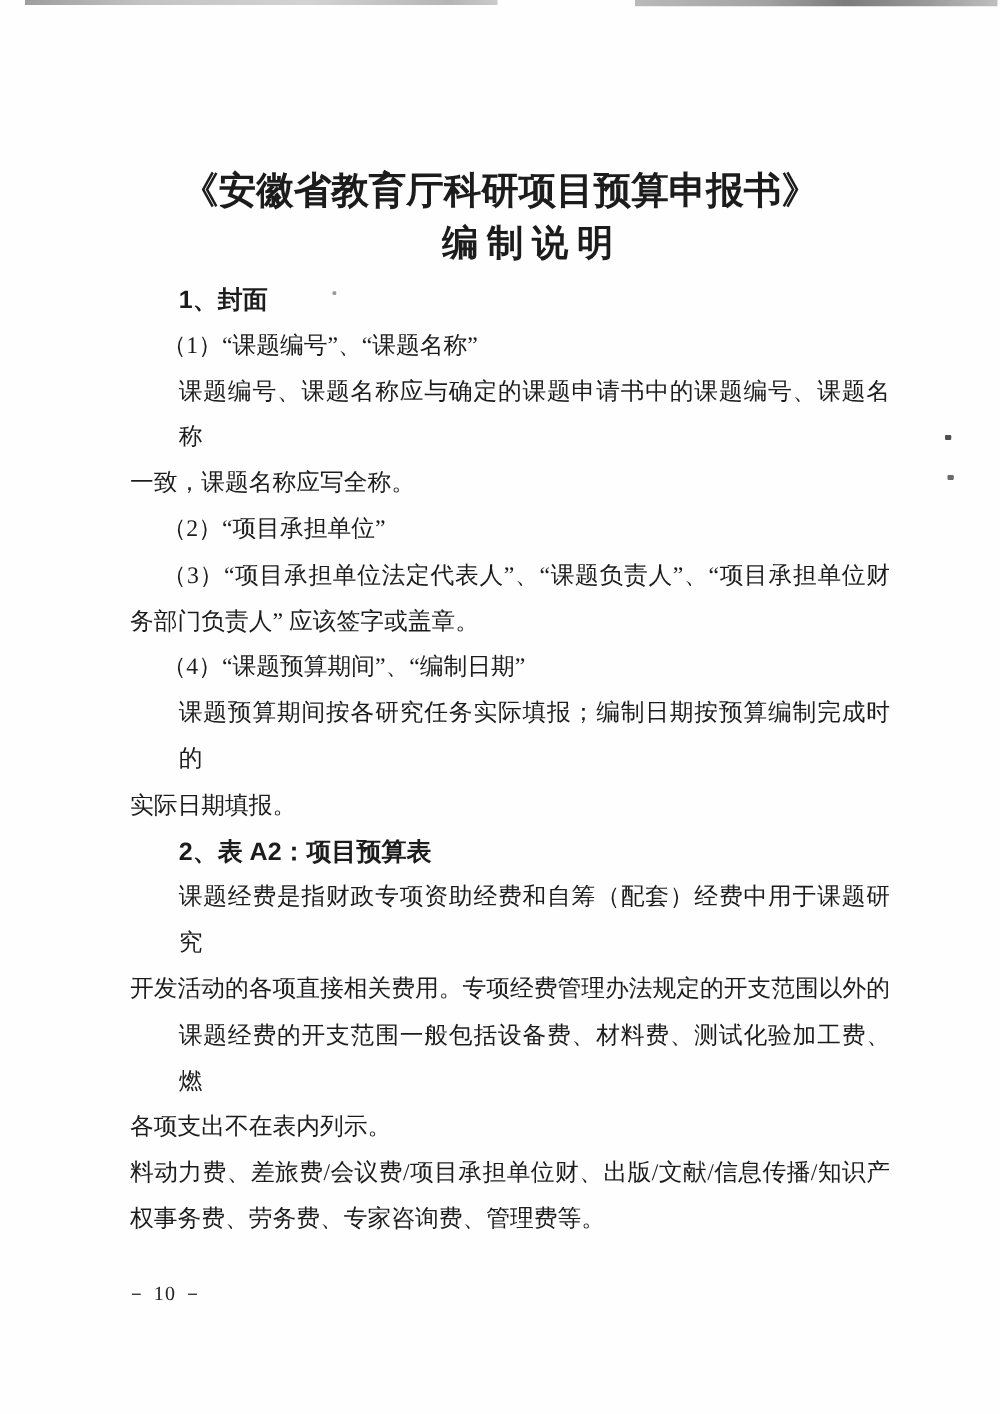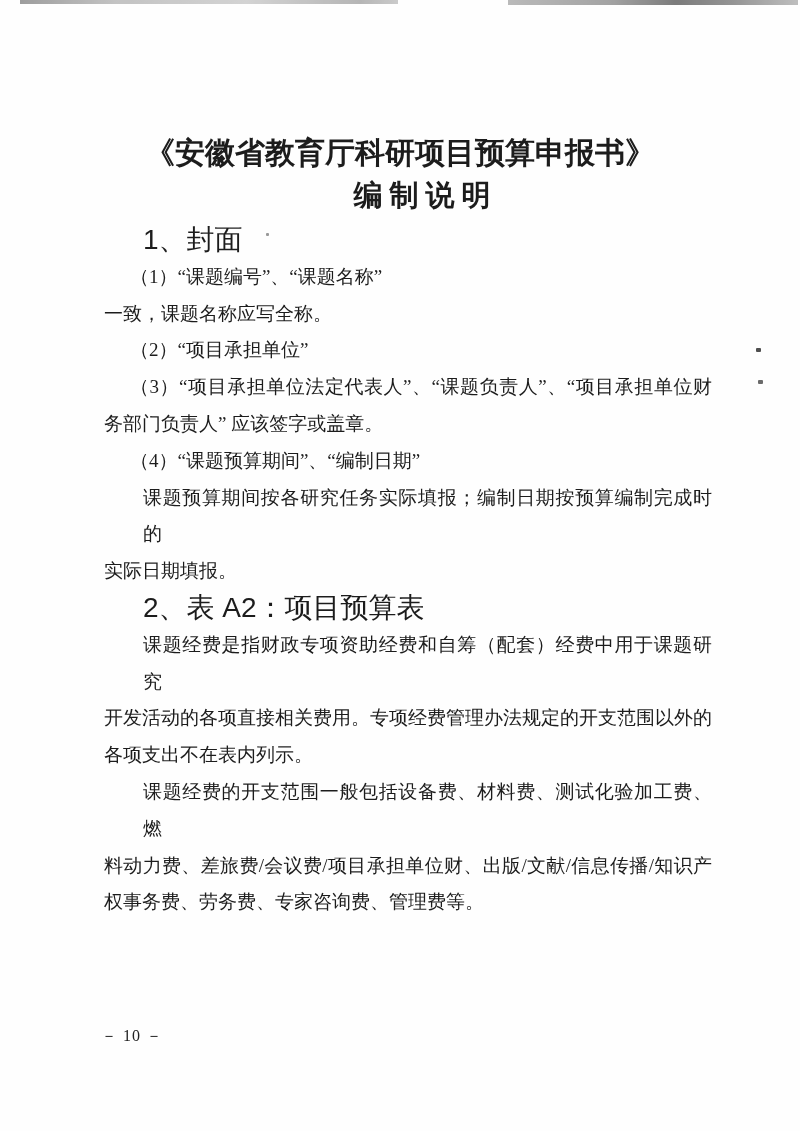--- a/index.html
+++ b/index.html
@@ -63,22 +63,22 @@
   .ln.just {
     white-space: normal;
     text-align: justify;
     text-align-last: justify;
   }
   .in1 { padding-left: 26px; }
   .in2 { padding-left: 39px; }
   .in1.just, .in2.just { white-space: normal; }
   .hd {
     font-family: "Liberation Sans", "DejaVu Sans", sans-serif;
-    font-weight: 400;
-    font-size: 28px;
+    font-weight: 700;
+    font-size: 20px;
   }
 
   .page-number {
     position: absolute;
     left: 101px; top: 1022px;
     font-size: 16px;
     line-height: 28px;
     letter-spacing: 1px;
     color: #222;
     font-family: "Liberation Serif", "DejaVu Serif", serif;
@@ -96,31 +96,32 @@
   <div class="speck speck-3"></div>
 
   <div class="heading-block">
     <div class="doc-title">《安徽省教育厅科研项目预算申报书》</div>
     <div class="doc-subtitle">编制说明</div>
   </div>
 
   <div class="body-text">
     <div class="ln in2 hd">1、封面</div>
     <div class="ln in1">（1）“课题编号”、“课题名称”</div>
+    <div class="ln in2 just">课题编号、课题名称应与确定的课题申请书中的课题编号、课题名称</div>
     <div class="ln">一致，课题名称应写全称。</div>
     <div class="ln in1">（2）“项目承担单位”</div>
     <div class="ln in1 just">（3）“项目承担单位法定代表人”、“课题负责人”、“项目承担单位财</div>
     <div class="ln">务部门负责人” 应该签字或盖章。</div>
     <div class="ln in1">（4）“课题预算期间”、“编制日期”</div>
     <div class="ln in2 just">课题预算期间按各研究任务实际填报；编制日期按预算编制完成时的</div>
     <div class="ln">实际日期填报。</div>
     <div class="ln in2 hd">2、表 A2：项目预算表</div>
     <div class="ln in2 just">课题经费是指财政专项资助经费和自筹（配套）经费中用于课题研究</div>
     <div class="ln just">开发活动的各项直接相关费用。专项经费管理办法规定的开支范围以外的</div>
+    <div class="ln in2 just">课题经费的开支范围一般包括设备费、材料费、测试化验加工费、燃</div>
     <div class="ln">各项支出不在表内列示。</div>
-    <div class="ln in2 just">课题经费的开支范围一般包括设备费、材料费、测试化验加工费、燃</div>
     <div class="ln just">料动力费、差旅费/会议费/项目承担单位财、出版/文献/信息传播/知识产</div>
     <div class="ln">权事务费、劳务费、专家咨询费、管理费等。</div>
   </div>
 
   <div class="page-number">－ 10 －</div>
 
 </div>
 
 </body></html>

